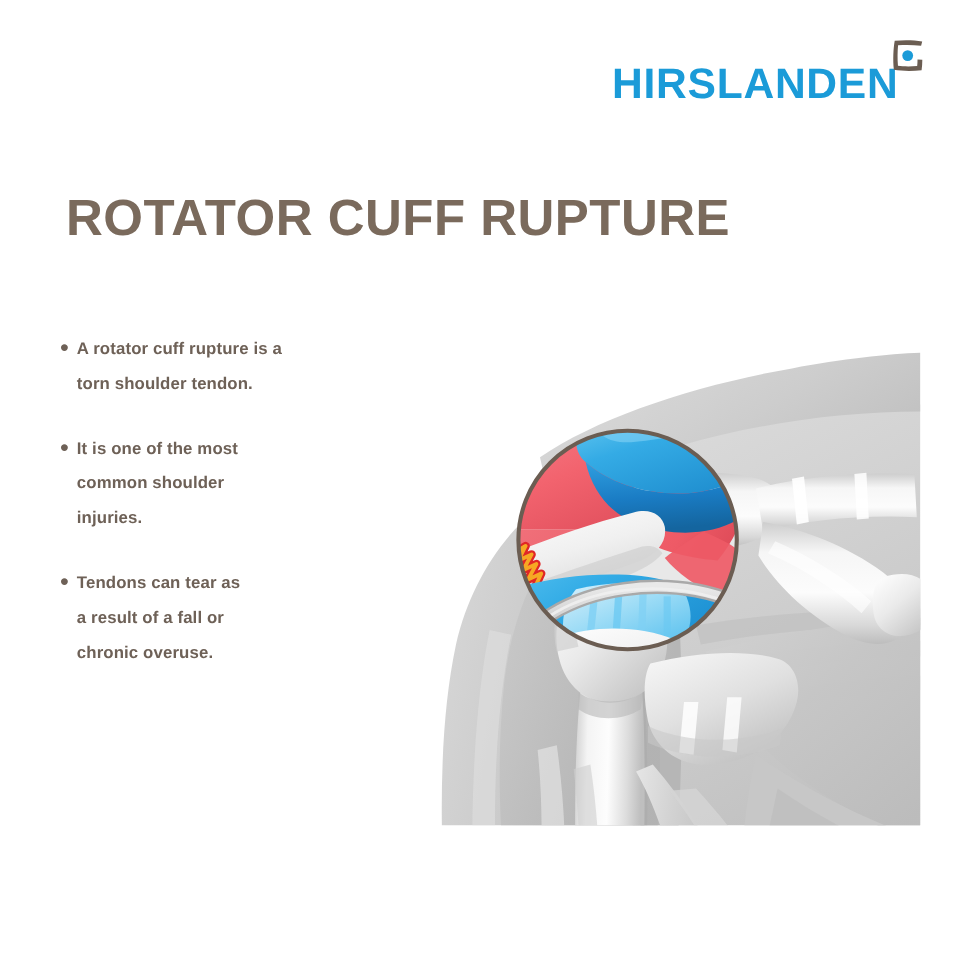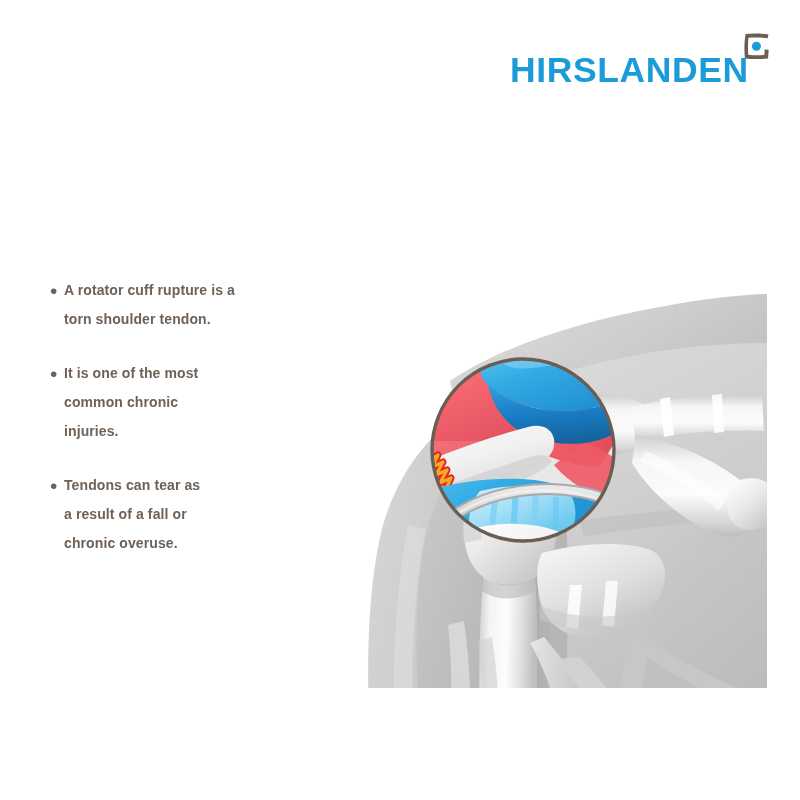--- a/index.html
+++ b/index.html
@@ -117,31 +117,32 @@
                  C27.4 24.6 27.6 21.6 27.6 18.8
                  L23.6 18.6 C23.6 20.8 23.5 22.6 23.3 24.0
                  C17.4 24.5 11.6 24.4 7.3 23.8
                  C6.8 18.0 6.9 11.9 7.4 6.8
                  C13.0 6.2 20.0 6.3 26.6 7.2 Z" fill="#6b5d52"></path>
         <circle cx="15.4" cy="15.3" r="4.5" fill="#1b9bd8"></circle>
       </svg>
     </div>
   </div>
 
+  <div id="title">ROTATOR CUFF RUPTURE</div>
 
   <div id="bullets">
     <div class="bullet">
       <div class="bullet-dot">•</div>
       <div class="bullet-text">A rotator cuff rupture is a
 torn shoulder tendon.</div>
     </div>
     <div class="bullet">
       <div class="bullet-dot">•</div>
       <div class="bullet-text">It is one of the most
-common chronic
+common shoulder
 injuries.</div>
     </div>
     <div class="bullet">
       <div class="bullet-dot">•</div>
       <div class="bullet-text">Tendons can tear as
 a result of a fall or
 chronic overuse.</div>
     </div>
   </div>
 

